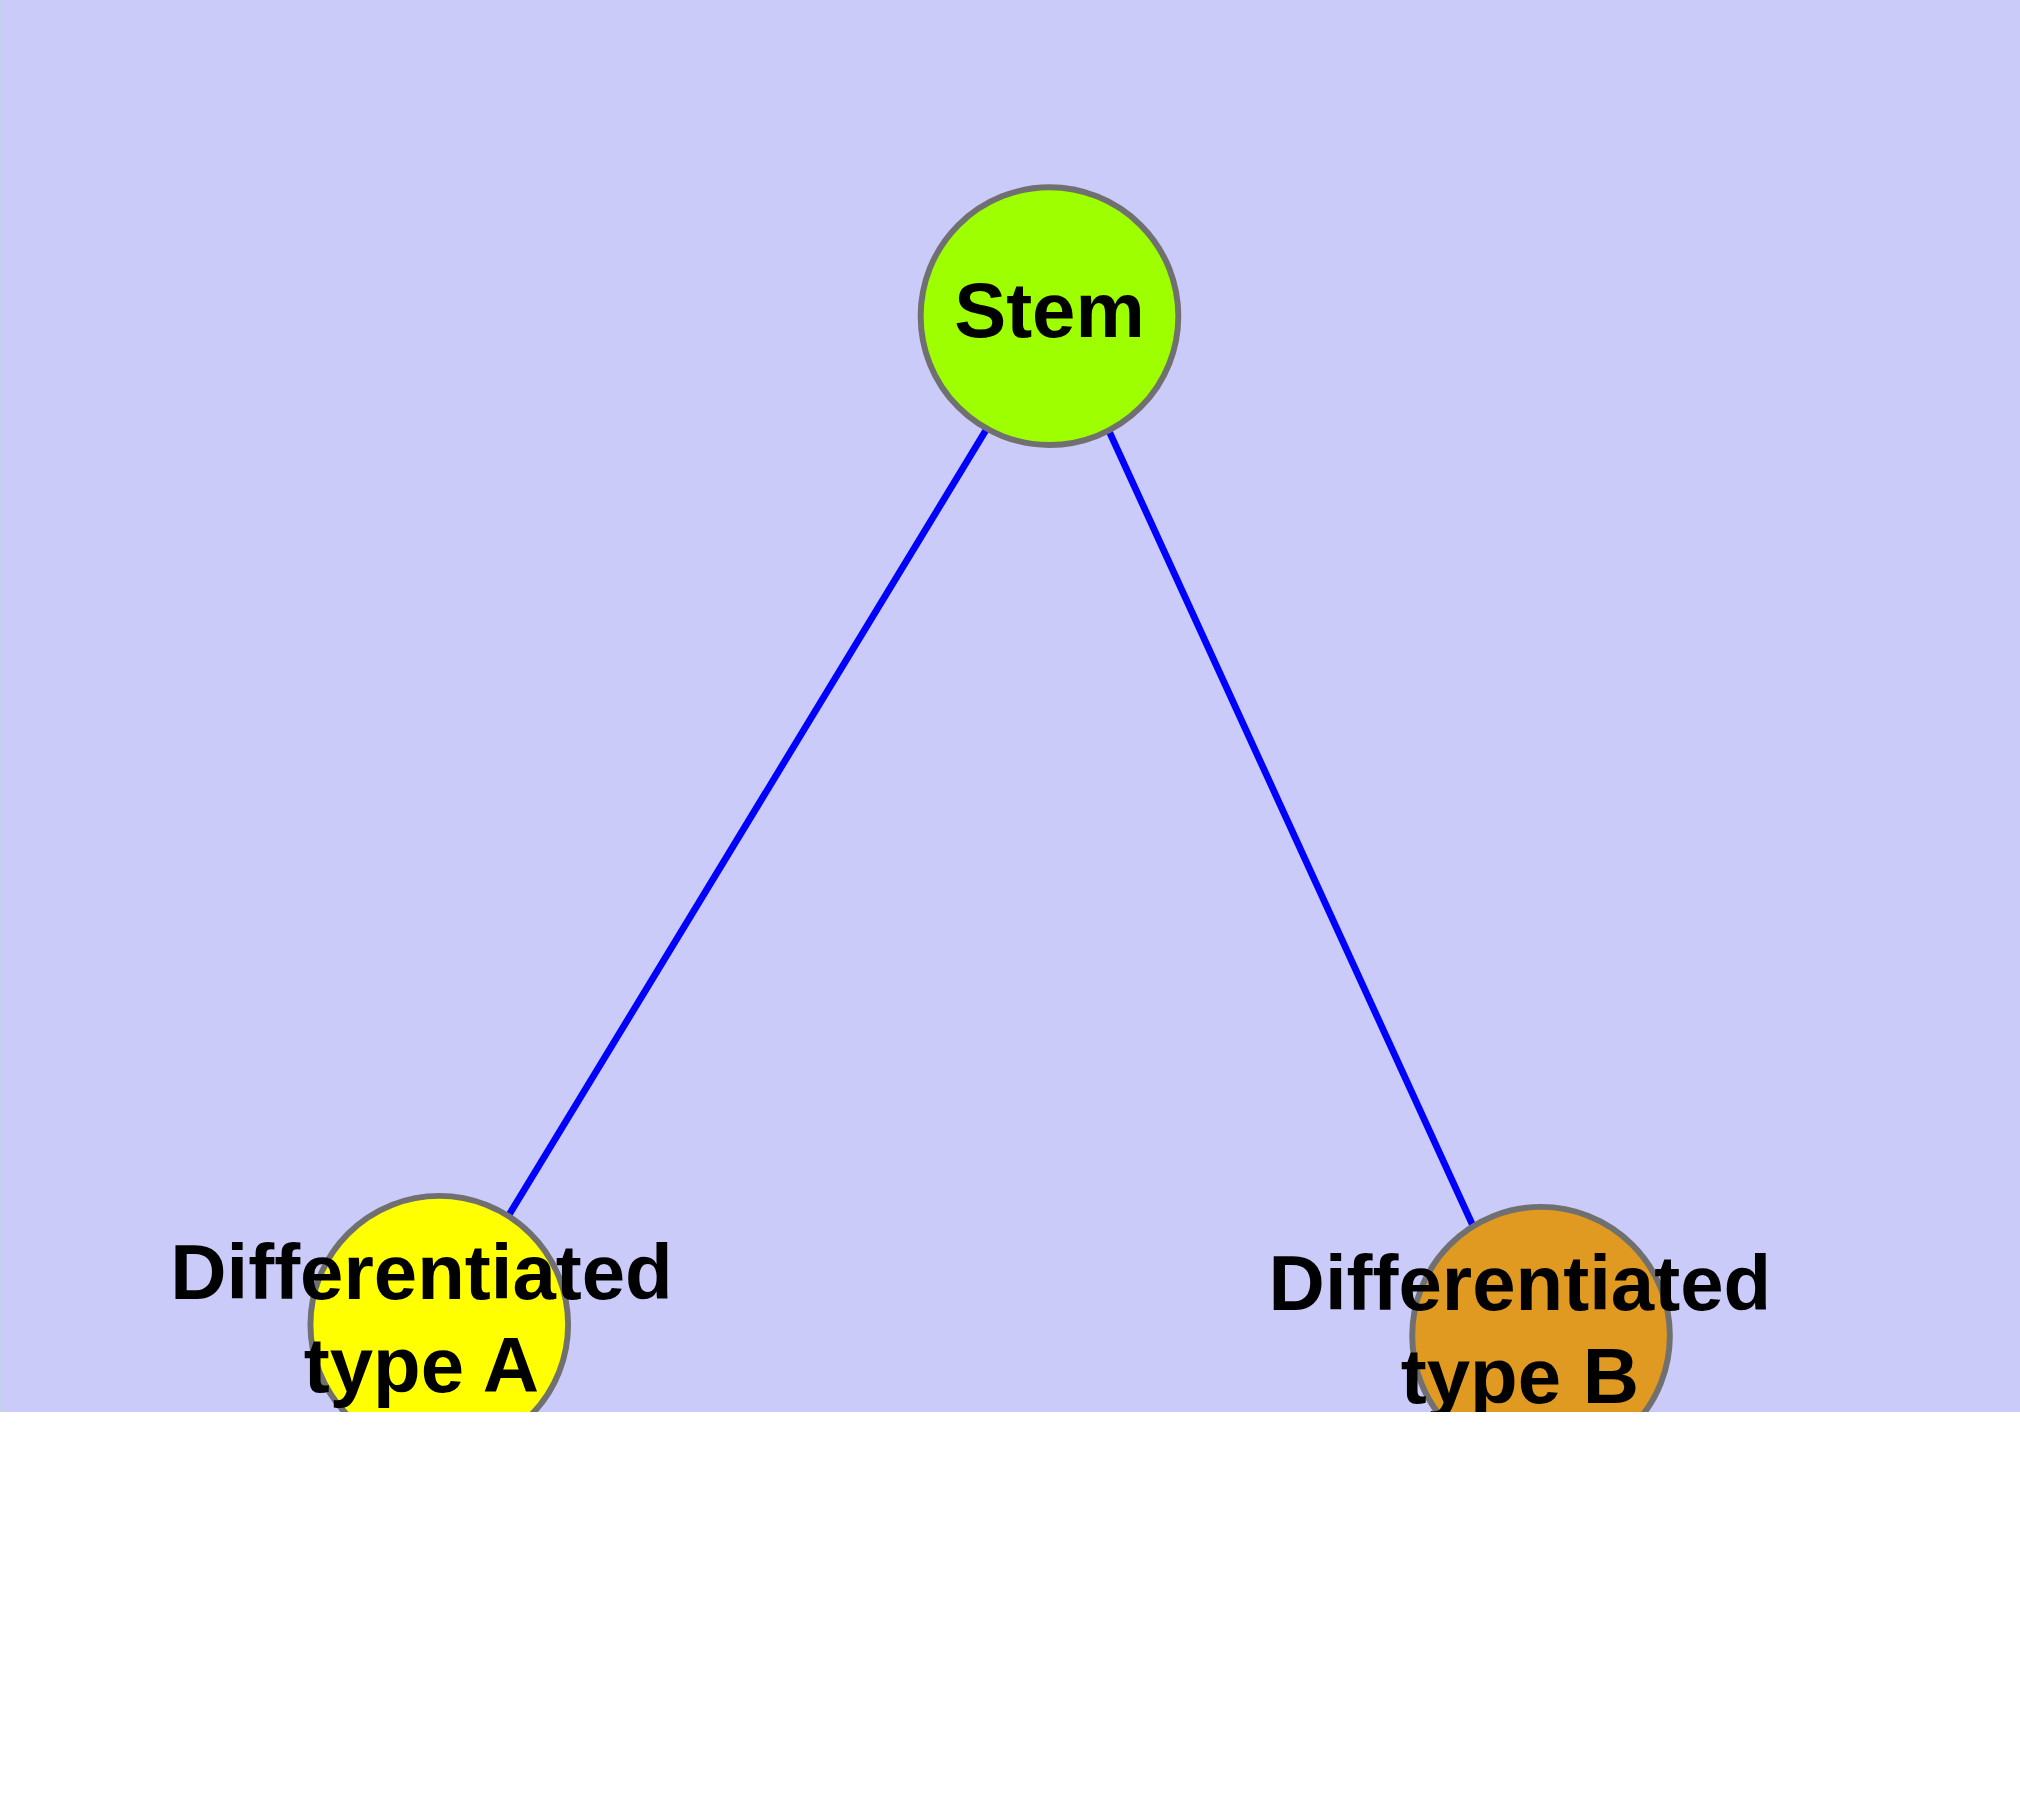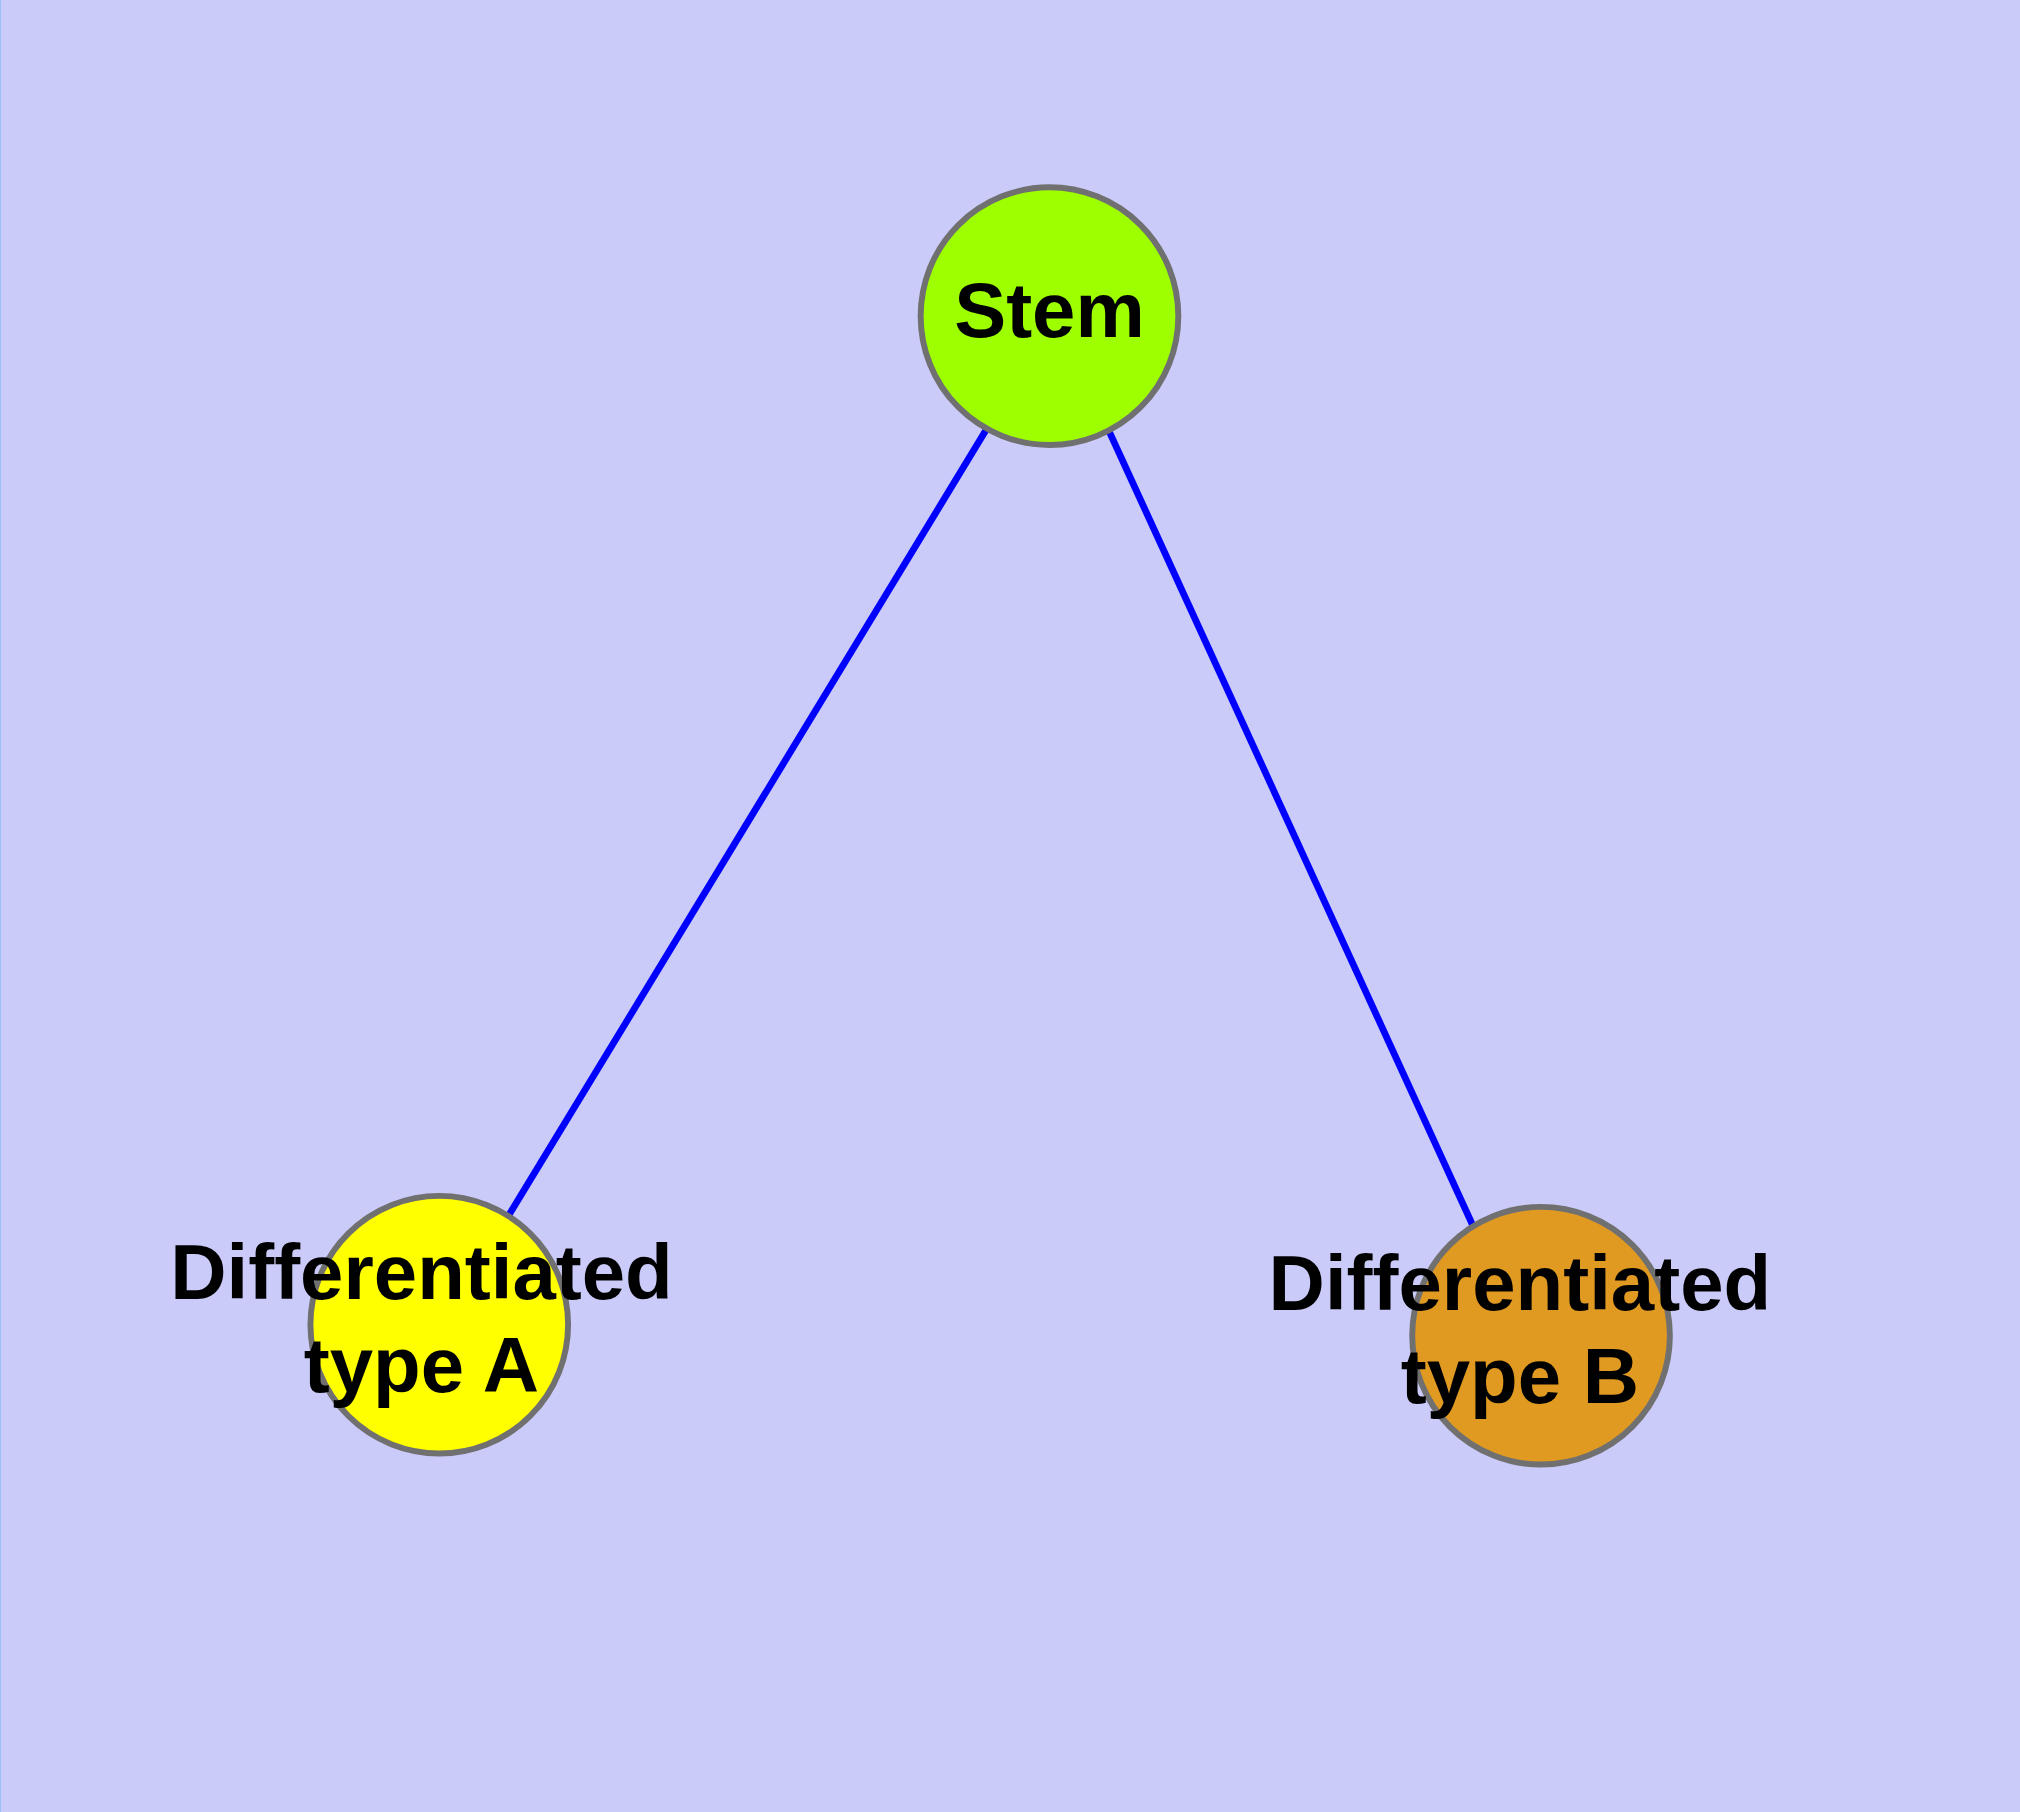--- a/index.html
+++ b/index.html
@@ -37,21 +37,21 @@
   .edge-line {
     stroke-linecap: butt;
   }
   .node-circle {
     stroke-linejoin: round;
   }
 </style>
 </head>
 <body>
 
-<div id="canvas" style="width: 2021px; height: 1812px; background: #0ea5e9;">
+<div id="canvas" style="width: 2021px; height: 1412px; background: #86efac;">
   <svg id="graph-svg" viewBox="0 0 2384 2138" xmlns="http://www.w3.org/2000/svg" style="width: 2021px; height: 1812px;">
 
     <rect id="bg-rect" x="0" y="0" width="2384" height="2138" fill="#CBCBFA"></rect>
 
     <g id="edges-group">
         <line class="edge-line" x1="1164" y1="506" x2="600" y2="1434" stroke="#0000FF" stroke-width="8"></line>
         <line class="edge-line" x1="1308" y1="508" x2="1737" y2="1445" stroke="#0000FF" stroke-width="8"></line>
       </g>
     <g id="nodes-group">
         <circle class="node-circle" cx="1238" cy="373" r="152" fill="#9EFF00" stroke="#707070" stroke-width="7"></circle>

